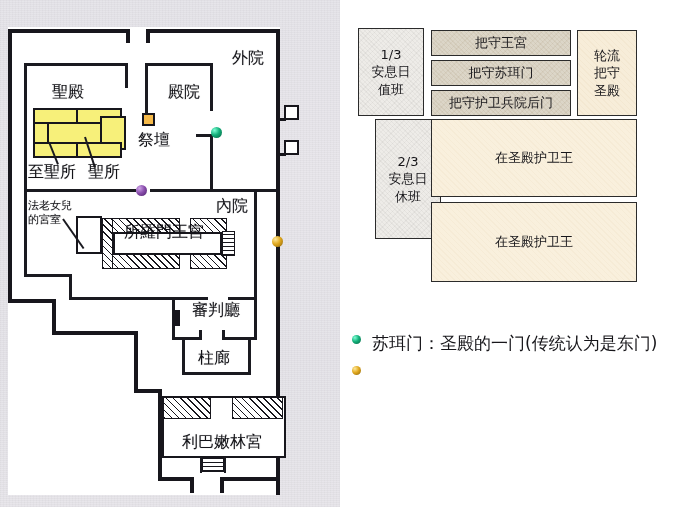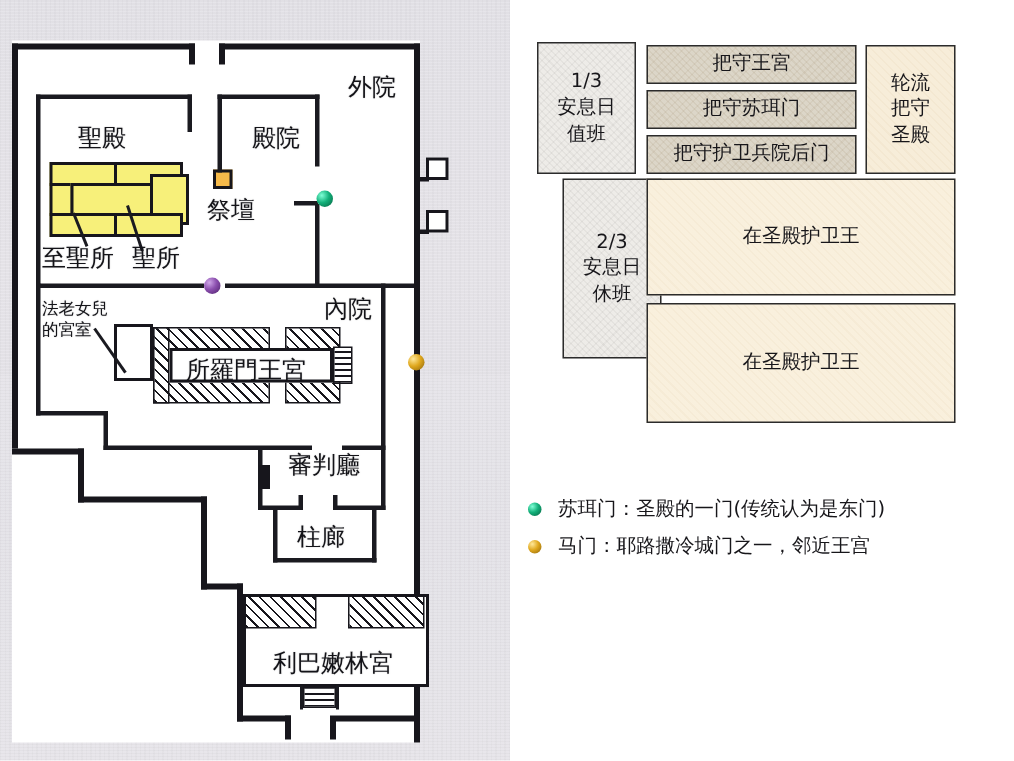--- a/index.html
+++ b/index.html
@@ -87,21 +87,21 @@
   .cell.creamlight{
     background:
       repeating-linear-gradient(45deg,rgba(170,140,90,.04) 0 1px,rgba(255,255,255,.05) 1px 4px),
       #f9efdb;
   }
   .stack{display:flex;flex-direction:column;align-items:center;justify-content:center;}
 
   
   #legend{position:absolute;left:348px;top:330px;width:328px;}
   .leg-row{position:relative;margin-bottom:5px;padding-left:24px;
-           font-size:13px;color:#17161a;line-height:1.55;}
+           font-size:17px;color:#17161a;line-height:1.55;}
   .leg-dot{position:absolute;left:4px;top:5px;width:9px;height:9px;border-radius:50%;}
 </style>
 </head>
 <body>
 
 <div id="root">
 
   <div id="map-panel">
 
 
@@ -184,21 +184,21 @@
     <div class="lbl sm" style="left:28px;top:212px;">的宮室</div>
     <div class="ln" style="left:62px;top:219px;width:2px;height:36px;transform:rotate(-35deg);transform-origin:top center;"></div>
 
     <div class="hatch" style="left:102px;top:218px;width:78px;height:15px;"></div>
     <div class="hatch" style="left:102px;top:254px;width:78px;height:15px;"></div>
     <div class="hatch" style="left:102px;top:218px;width:11px;height:51px;"></div>
     <div class="hatch" style="left:190px;top:218px;width:37px;height:15px;"></div>
     <div class="hatch" style="left:190px;top:254px;width:37px;height:15px;"></div>
     <div class="room" style="left:113px;top:232px;width:109px;height:23px;"></div>
     <div class="stair" style="left:222px;top:231px;width:13px;height:25px;"></div>
-    <div class="lbl" style="left:124px;top:237px;">所羅門王宮</div>
+    <div class="lbl" style="left:124px;top:222px;">所羅門王宮</div>
 
     <div class="ln" style="left:172px;top:300px;width:3px;height:40px;"></div>
     <div class="ln" style="left:254px;top:300px;width:3px;height:40px;"></div>
     <div class="ln" style="left:172px;top:337px;width:30px;height:3px;"></div>
     <div class="ln" style="left:222px;top:337px;width:35px;height:3px;"></div>
     <div class="ln" style="left:199px;top:330px;width:3px;height:10px;"></div>
     <div class="ln" style="left:222px;top:330px;width:3px;height:10px;"></div>
     <div class="wall" style="left:173px;top:310px;width:7px;height:16px;"></div>
     <div class="lbl" style="left:192px;top:300px;">審判廳</div>
 
@@ -248,17 +248,16 @@
 
   </div>
 
   <div id="legend">
     <div class="leg-row">
       <span class="leg-dot" style="background:radial-gradient(circle at 32% 30%,#7fffd6 0%,#13b07a 45%,#05603f 100%);"></span>
       <span>苏珥门：圣殿的一门(传统认为是东门)</span>
     </div>
     <div class="leg-row">
       <span class="leg-dot" style="background:radial-gradient(circle at 32% 30%,#ffe89a 0%,#e0a81e 45%,#8a620a 100%);"></span>
-      <span>马门：耶路撒冷城门之一，邻近王宫</span>
     </div>
   </div>
 
 </div>
 
 </body></html>

